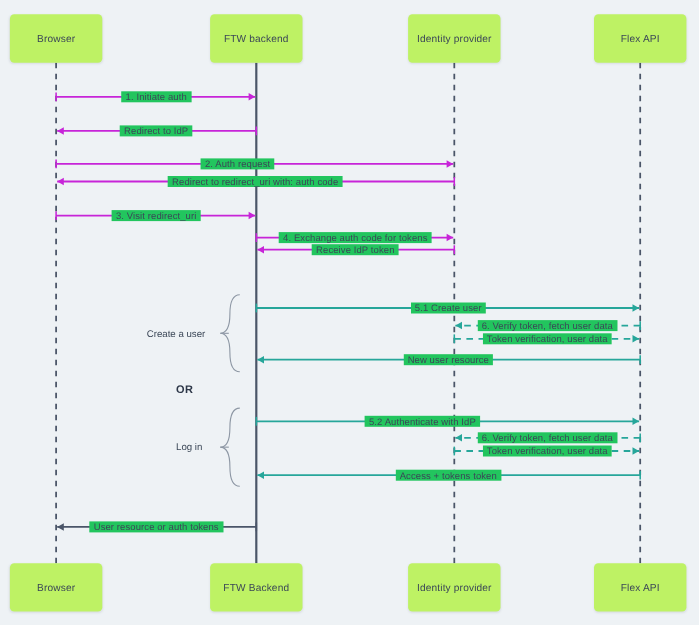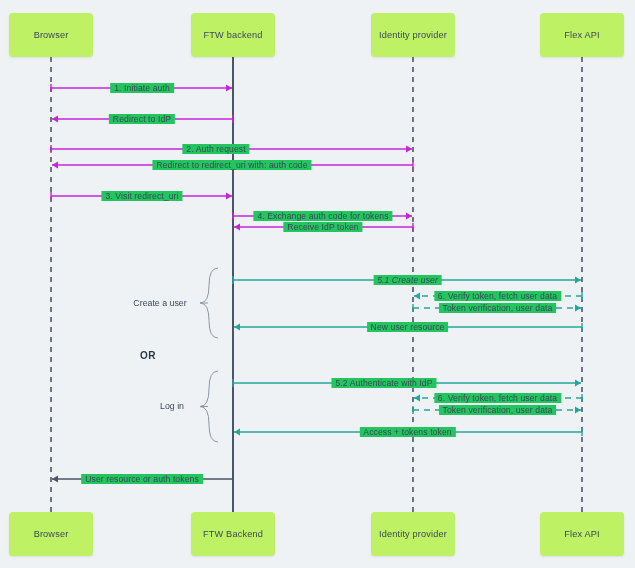--- a/index.html
+++ b/index.html
@@ -177,28 +177,28 @@
   </div>
 
   <div id="labels">
       <div class="msg-label" style="left: 142px; top: 88px;">1. Initiate auth</div>
       <div class="msg-label" style="left: 142px; top: 119px;">Redirect to IdP</div>
       <div class="msg-label" style="left: 216px; top: 149px;">2. Auth request</div>
       <div class="msg-label" style="left: 232px; top: 165px;">Redirect to redirect_uri with: auth code</div>
       <div class="msg-label" style="left: 142px; top: 196px; text-align: right;">3. Visit redirect_uri</div>
       <div class="msg-label" style="left: 323px; top: 216px;">4. Exchange auth code for tokens</div>
       <div class="msg-label" style="left: 323px; top: 227px;">Receive IdP token</div>
-      <div class="msg-label" style="left: 407.5px; top: 280px; font-style: italic;">5.1 Create user</div>
+      <div class="msg-label" style="left: 407.5px; top: 280px;">5.1 Create user</div>
       <div class="msg-label" style="left: 497.5px; top: 296px;">6. Verify token, fetch user data</div>
       <div class="msg-label" style="left: 497.5px; top: 308px;">Token verification, user data</div>
       <div class="msg-label" style="left: 407.5px; top: 327px;">New user resource</div>
       <div class="msg-label" style="left: 384px; top: 383px;">5.2 Authenticate with IdP</div>
       <div class="msg-label" style="left: 497.5px; top: 398px;">6. Verify token, fetch user data</div>
       <div class="msg-label" style="left: 497.5px; top: 410px;">Token verification, user data</div>
       <div class="msg-label" style="left: 407.5px; top: 432px;">Access + tokens token</div>
       <div class="msg-label" style="left: 142px; top: 479px;">User resource or auth tokens</div>
     </div>
 
   <div class="group-label" style="left:160px;top:303px;">Create a user</div>
   <div class="group-label" style="left:160px;top:406px;padding-left:24px;">Log in</div>
-  <div class="or-label" style="left:148px;top:355px;">OR</div>
+  <div class="or-label" style="left:168px;top:355px;">OR</div>
 
 </div>
 
 </body></html>

